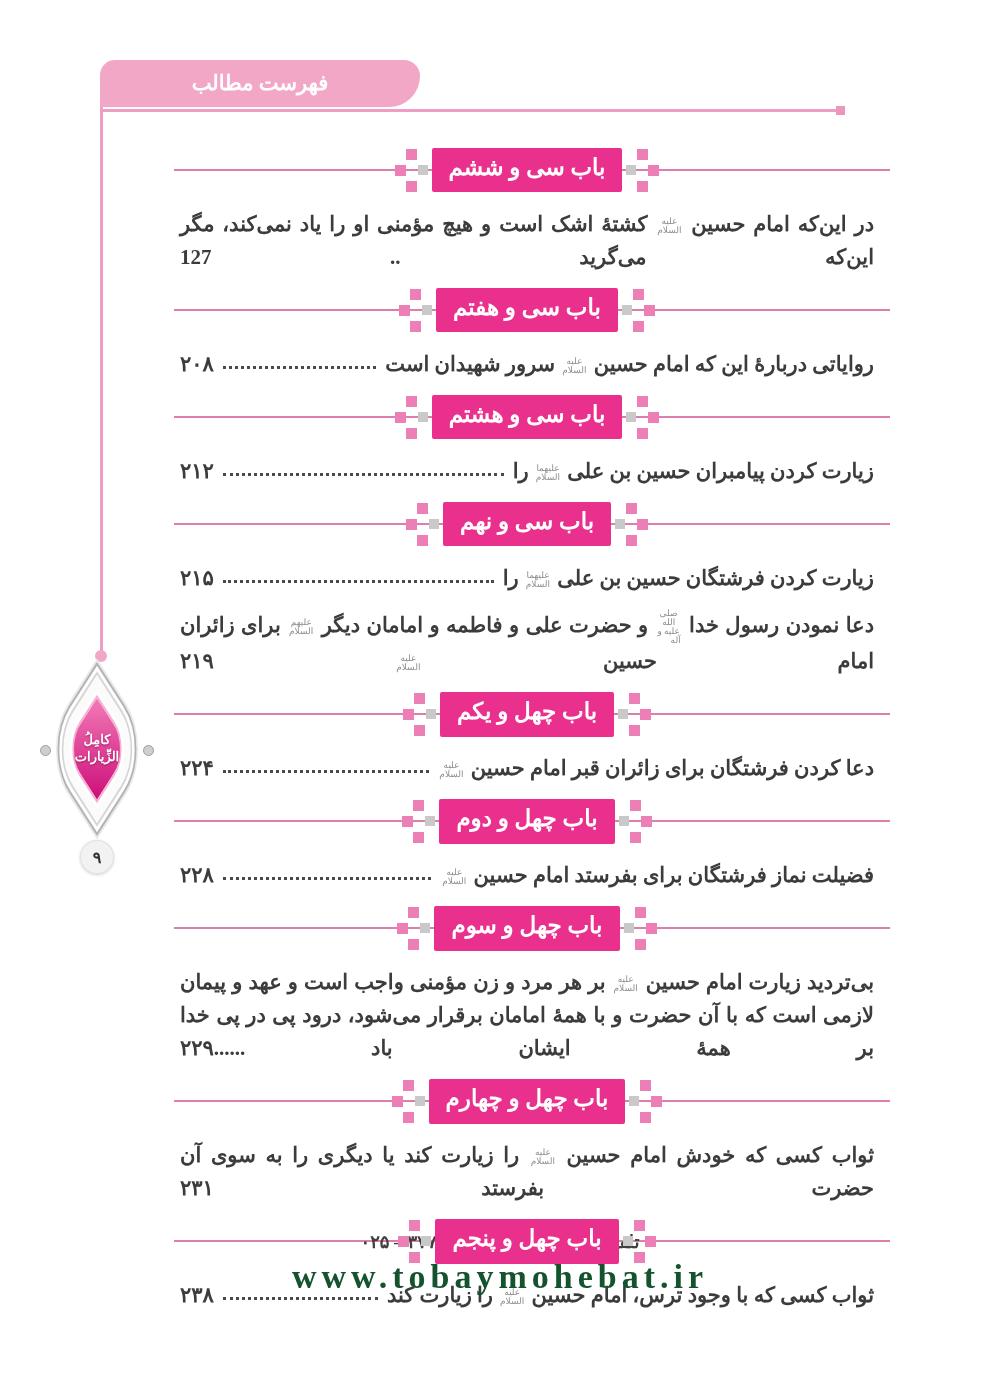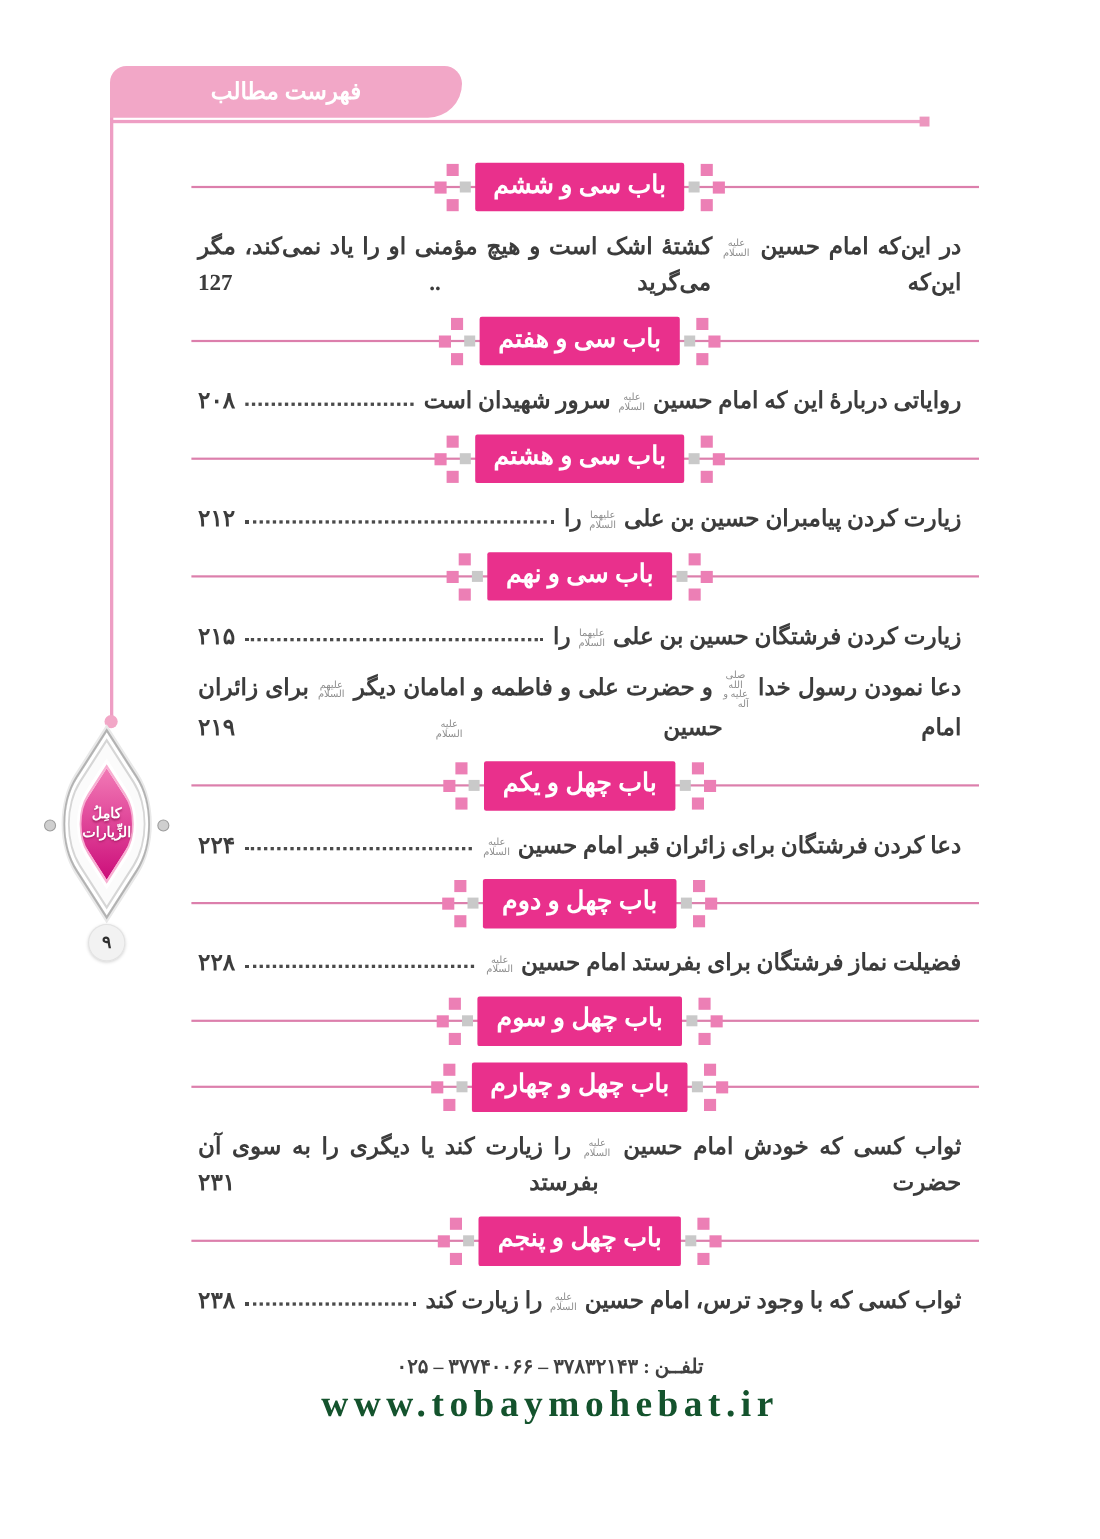--- a/index.html
+++ b/index.html
@@ -261,20 +261,21 @@
             <i class="g"></i>
       </span>
       <h2 class="chapter-title">باب چهل و سوم</h2>
       <span class="deco deco-l">
         <i class="p p1"></i>
             <i class="p p2"></i>
             <i class="p p3"></i>
             <i class="g"></i>
       </span>
     </div>
+    <p class="desc justified"><span class="desc-text"><span>بی‌تردید زیارت امام حسین </span><span class="hon">علیه السلام</span><span> بر هر مرد و زن مؤمنی واجب است و عهد و پیمان لازمی است که با آن حضرت و با همهٔ امامان برقرار می‌شود، درود پی در پی خدا بر همهٔ ایشان باد ......</span></span><span class="page-num">۲۲۹</span></p>
   </section>
 
   <section class="chapter">
     <div class="heading-row">
       <span class="rule"></span>
       <span class="deco deco-r">
         <i class="p p1"></i>
             <i class="p p2"></i>
             <i class="p p3"></i>
             <i class="g"></i>

